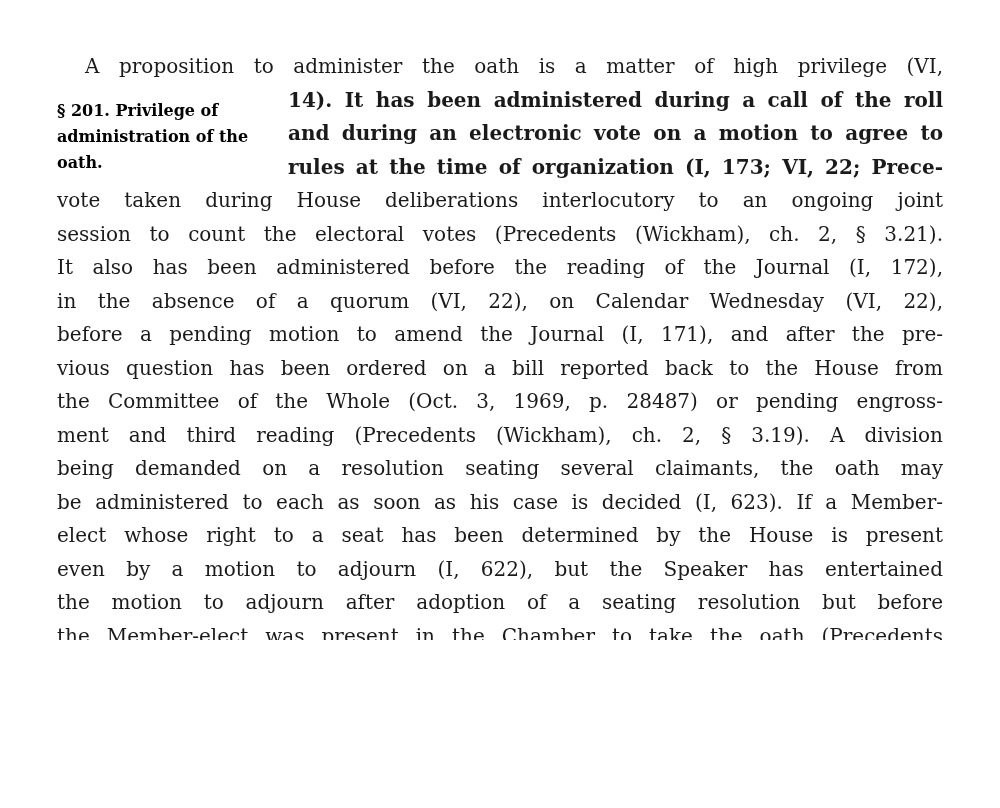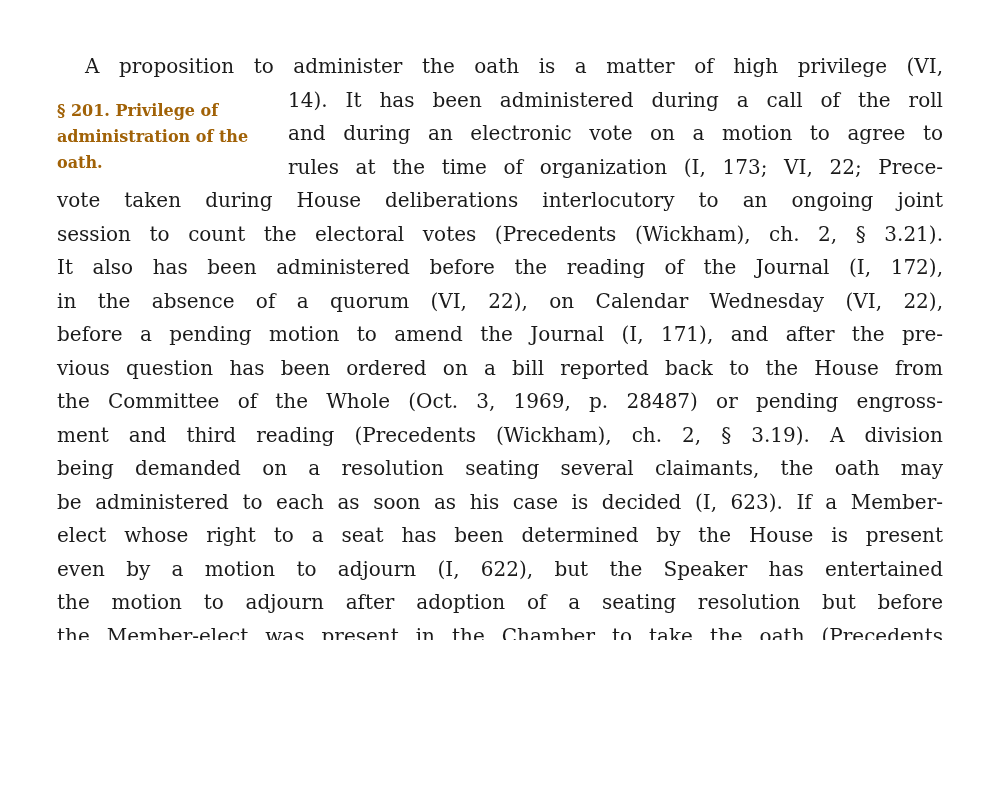--- a/index.html
+++ b/index.html
@@ -26,27 +26,27 @@
   .first-line { text-indent: 28px; }
   .wrap-row { display: flex; align-items: flex-start; }
   .margin-note {
     flex: 0 0 231px;
     width: 231px;
     padding-top: 14px;
     padding-right: 30px;
     font-weight: bold;
     font-size: 16px;
     line-height: 26px;
-    color: #a16207;
+    color: #000000;
   }
   .margin-note .mn-line {
     text-align: left;
     white-space: nowrap;
   }
-  .wrapped-col { flex: 1 1 auto; min-width: 0; }
+  .wrapped-col { flex: 1 1 auto; min-width: 0; font-weight: bold; }
   .last-line {
     text-align: left;
     text-align-last: left;
     font-family: Liberation Mono, monospace;
   }
 </style>
 </head>
 <body>
 
 <div class="page">

